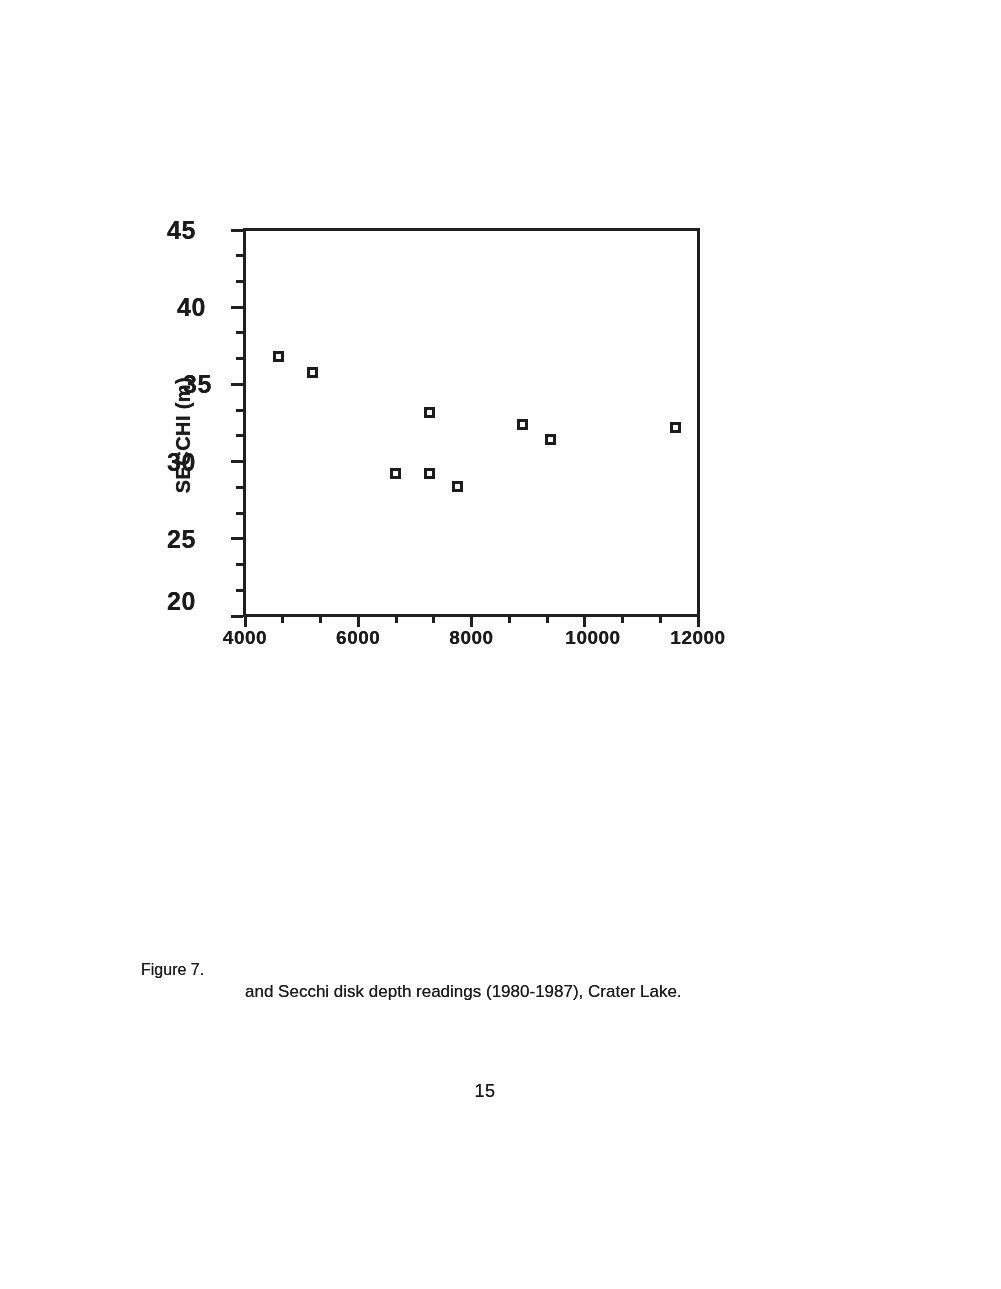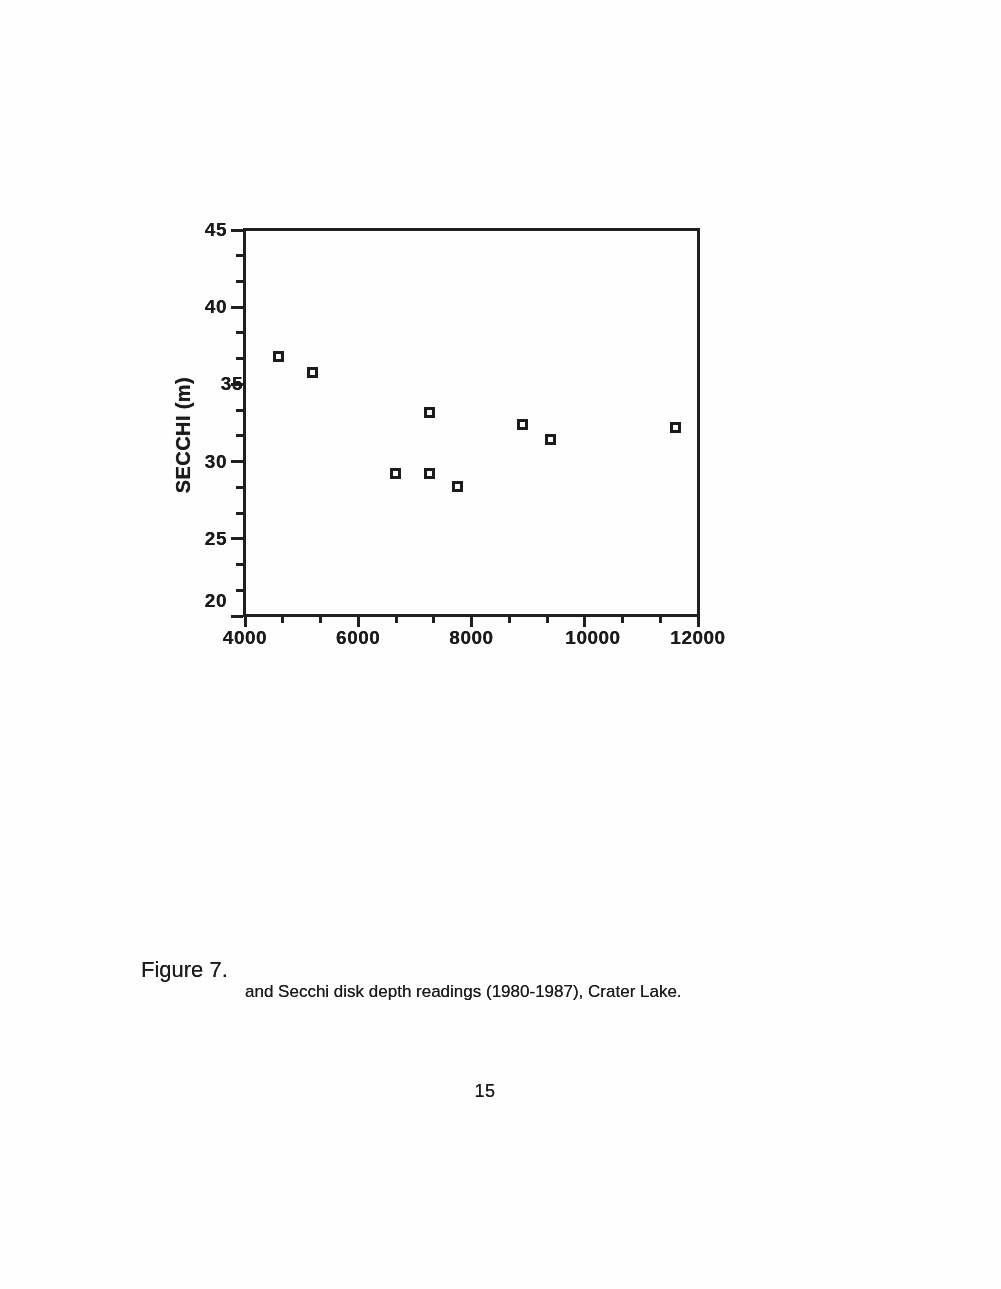--- a/index.html
+++ b/index.html
@@ -22,22 +22,22 @@
   }
   
   .tick { position: absolute; background: #1f1f1f; }
   .tick-y { height: 3px; }
   .tick-x { width: 3px; }
   
   .y-tick-label {
     position: absolute;
     width: 60px; height: 22px;
     line-height: 22px;
-    text-align: right;
-    font-size: 19px; font-weight: 700;
+    text-align: left;
+    font-size: 25px; font-weight: 700;
     letter-spacing: 0.5px;
     text-shadow: 0 0 0.6px #222;
   }
   .x-tick-label {
     position: absolute;
     width: 90px; height: 22px;
     line-height: 22px;
     text-align: center;
     font-size: 19px; font-weight: 700;
     letter-spacing: 0.5px;
@@ -75,21 +75,21 @@
     text-align: center;
     transform: rotate(-90deg);
     font-size: 20px; font-weight: 700;
     letter-spacing: 0.4px;
     text-shadow: 0 0 0.7px #222;
   }
   
   .caption-label {
     position: absolute;
     left: 141px; top: 959px;
-    font-size: 22px;
+    font-size: 16px;
     line-height: 22px;
     text-shadow: 0 0 0.5px #333;
   }
   .caption-text {
     position: absolute;
     left: 245px; top: 959px;
     width: 580px;
     font-size: 17px;
     line-height: 22px;
     text-shadow: 0 0 0.5px #333;
@@ -115,21 +115,21 @@
   <div id="chart-layer">
       <div class="tick tick-y" style="left: 231px; width: 12px; top: 614.5px;"></div>
       <div class="y-tick-label" style="left: 167px; top: 590px;">20</div>
       <div class="tick tick-y" style="left: 231px; width: 12px; top: 537.3px;"></div>
       <div class="y-tick-label" style="left: 167px; top: 527.8px;">25</div>
       <div class="tick tick-y" style="left: 231px; width: 12px; top: 460.1px;"></div>
       <div class="y-tick-label" style="left: 167px; top: 450.6px;">30</div>
       <div class="tick tick-y" style="left: 231px; width: 12px; top: 382.9px;"></div>
       <div class="y-tick-label" style="left: 183px; top: 373.4px;">35</div>
       <div class="tick tick-y" style="left: 231px; width: 12px; top: 305.7px;"></div>
-      <div class="y-tick-label" style="left: 167px; top: 296.2px;">40</div>
+      <div class="y-tick-label" style="left: 177px; top: 296.2px;">40</div>
       <div class="tick tick-y" style="left: 231px; width: 12px; top: 228.5px;"></div>
       <div class="y-tick-label" style="left: 167px; top: 219px;">45</div>
       <div class="tick tick-y" style="left: 236px; width: 7px; top: 588.767px;"></div>
       <div class="tick tick-y" style="left: 236px; width: 7px; top: 563.033px;"></div>
       <div class="tick tick-y" style="left: 236px; width: 7px; top: 511.567px;"></div>
       <div class="tick tick-y" style="left: 236px; width: 7px; top: 485.833px;"></div>
       <div class="tick tick-y" style="left: 236px; width: 7px; top: 434.367px;"></div>
       <div class="tick tick-y" style="left: 236px; width: 7px; top: 408.633px;"></div>
       <div class="tick tick-y" style="left: 236px; width: 7px; top: 357.167px;"></div>
       <div class="tick tick-y" style="left: 236px; width: 7px; top: 331.433px;"></div>

